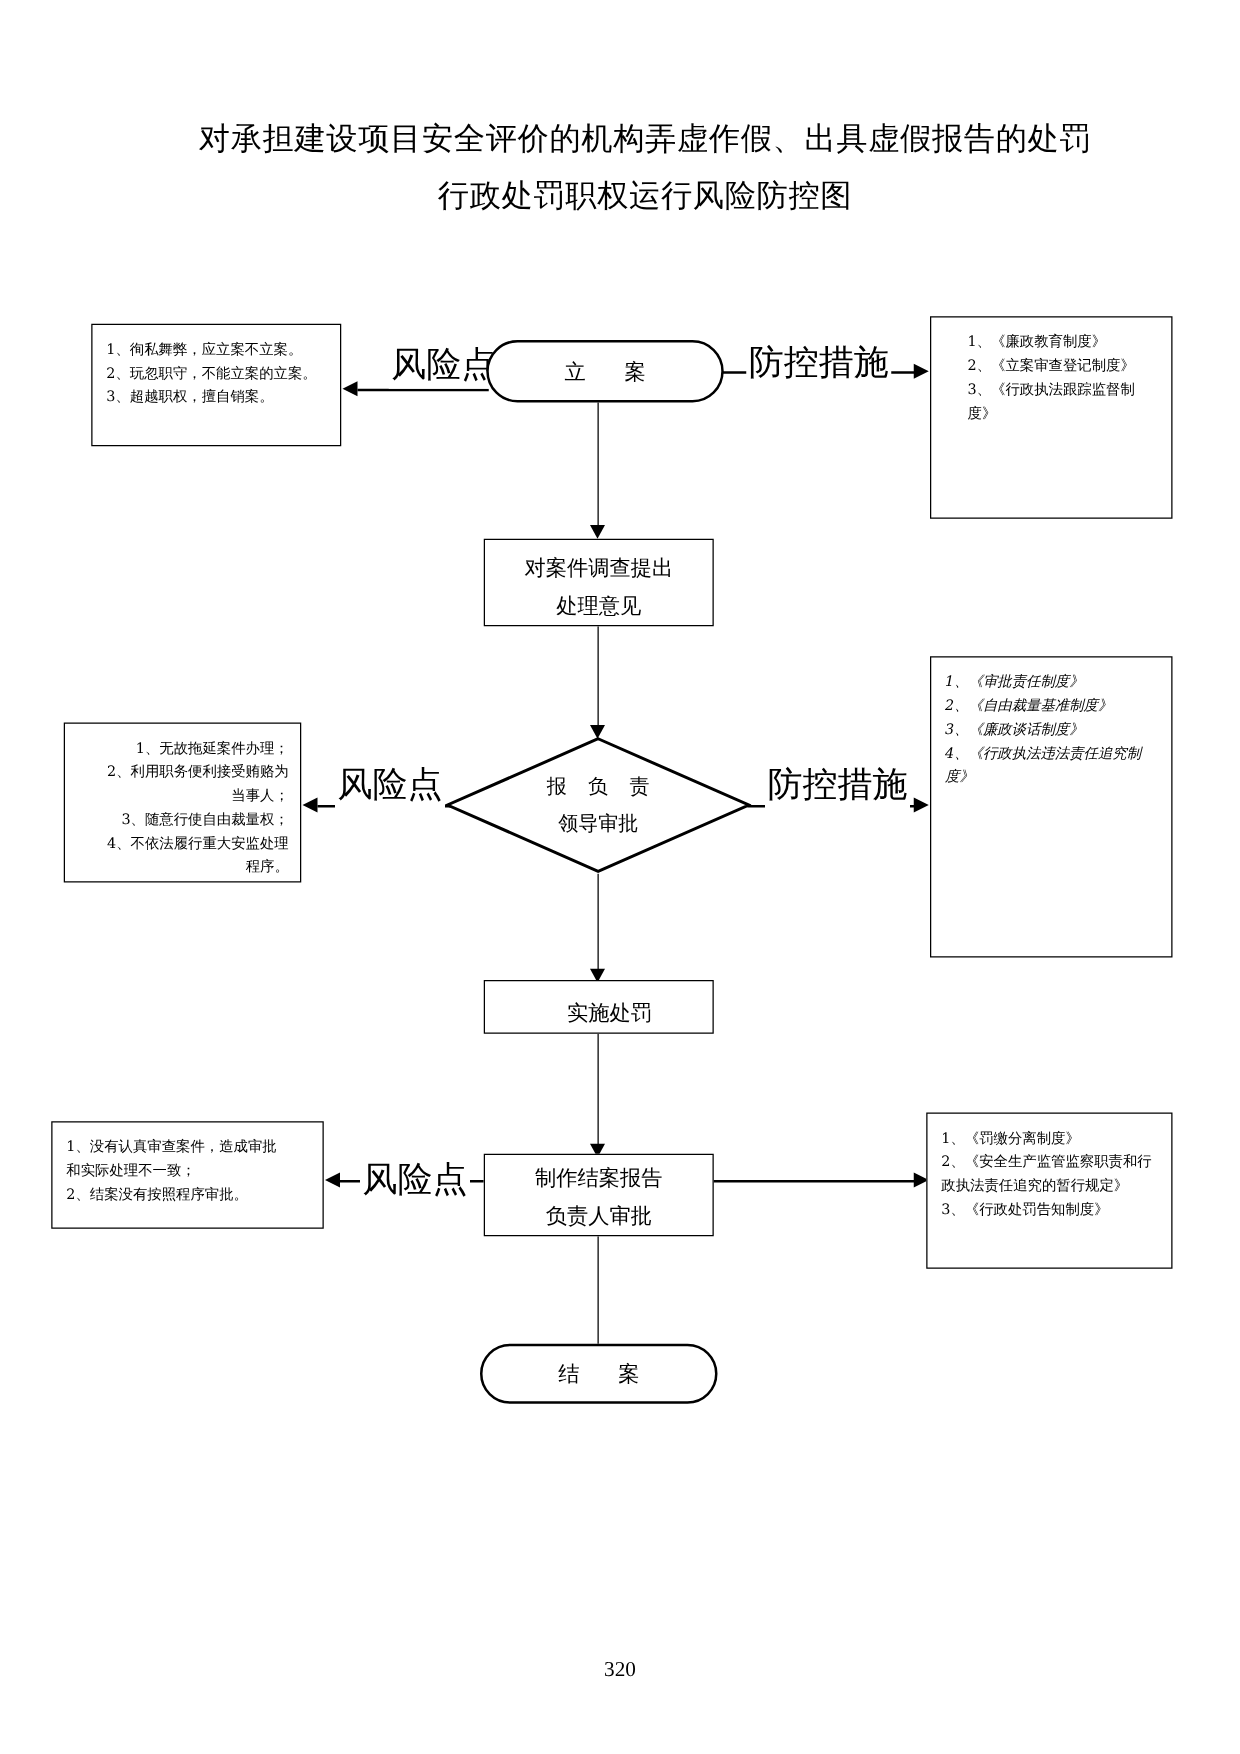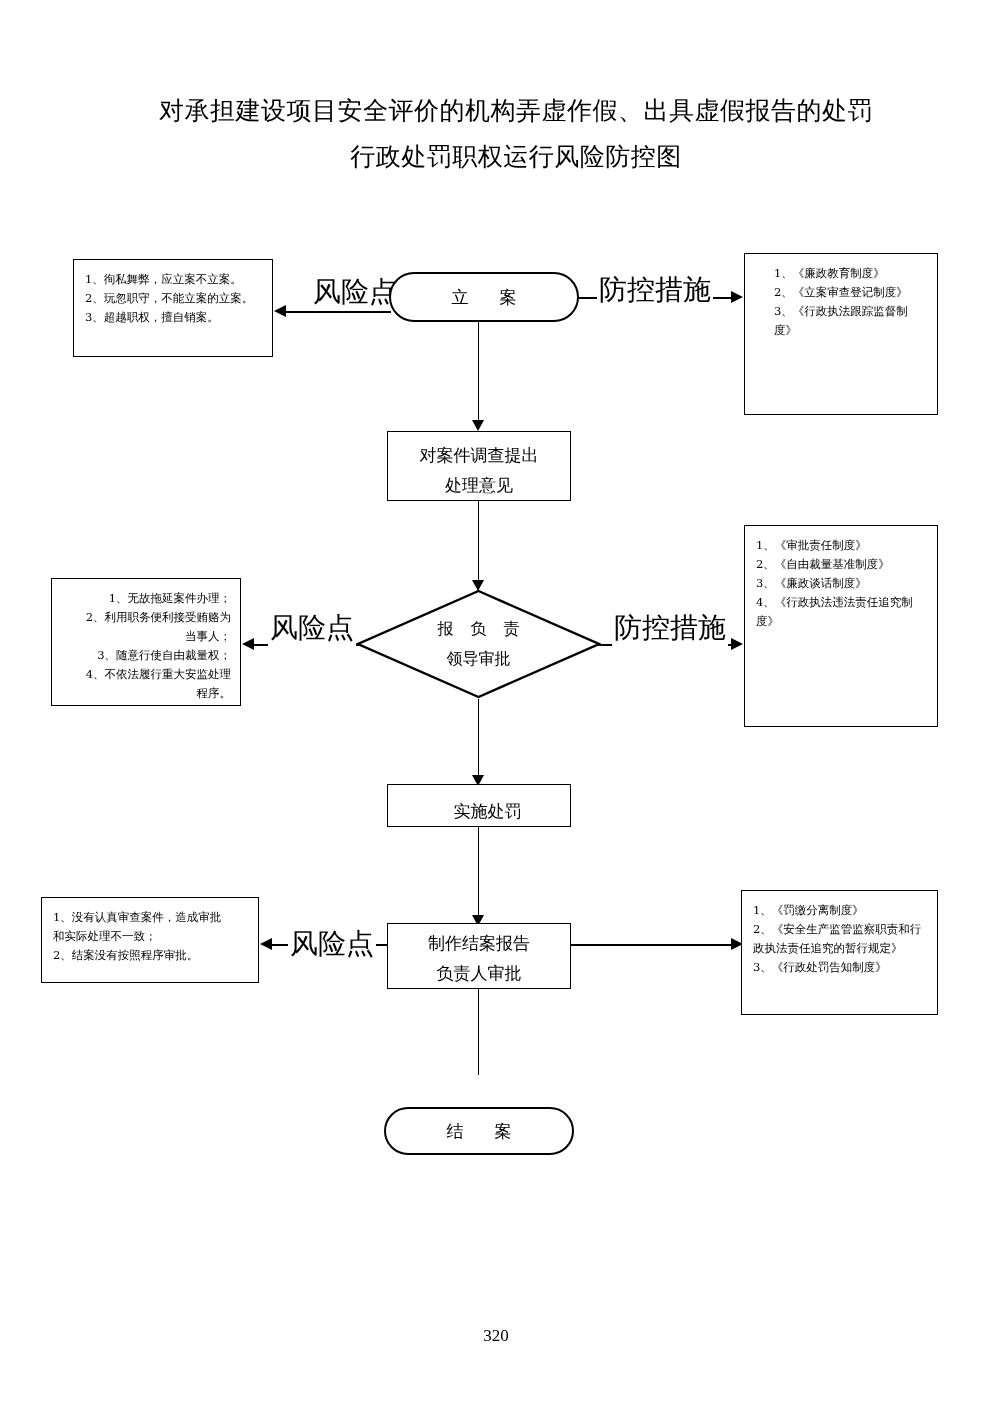--- a/index.html
+++ b/index.html
@@ -223,21 +223,21 @@
     <div class="diamond-text">
       <span class="l1">报 负 责</span>
       <span class="l2">领导审批</span>
     </div>
   </div>
 
   <div class="hline" style="left:598px; top:644px; width:136px;"></div>
   <div class="arrow-right" style="left:731px; top:638px;"></div>
   <div class="edge-label" style="left:612px; top:609px;">防控措施</div>
 
-  <div class="node infobox" style="left:744px; top:525px; width:194px; height:202px;">
+  <div class="node infobox" style="left:744px; top:525px; width:194px; height:241px;font-style:italic;">
     <span class="ln">1、《审批责任制度》</span>
     <span class="ln">2、《自由裁量基准制度》</span>
     <span class="ln">3、《廉政谈话制度》</span>
     <span class="ln">4、《行政执法违法责任追究制</span>
     <span class="ln">度》</span>
   </div>
 
   <div class="vline" style="left:478px; top:699px; height:84px;"></div>
   <div class="arrow-down" style="left:472px; top:775px;"></div>
 
@@ -268,17 +268,17 @@
 
   <div class="node infobox" style="left:741px; top:890px; width:197px; height:125px;">
     <span class="ln">1、《罚缴分离制度》</span>
     <span class="ln">2、《安全生产监管监察职责和行</span>
     <span class="ln">政执法责任追究的暂行规定》</span>
     <span class="ln">3、《行政处罚告知制度》</span>
   </div>
 
   <div class="vline" style="left:478px; top:989px; height:86px;"></div>
 
-  <div class="node terminator" style="left:384px; top:1075px; width:190px; height:48px;margin-top:32px;">结　案</div>
+  <div class="node terminator" style="left:384px; top:1075px; width:190px; height:48px;">结　案</div>
 
   <div class="page-number">320</div>
 
 </div>
 
 </body></html>

